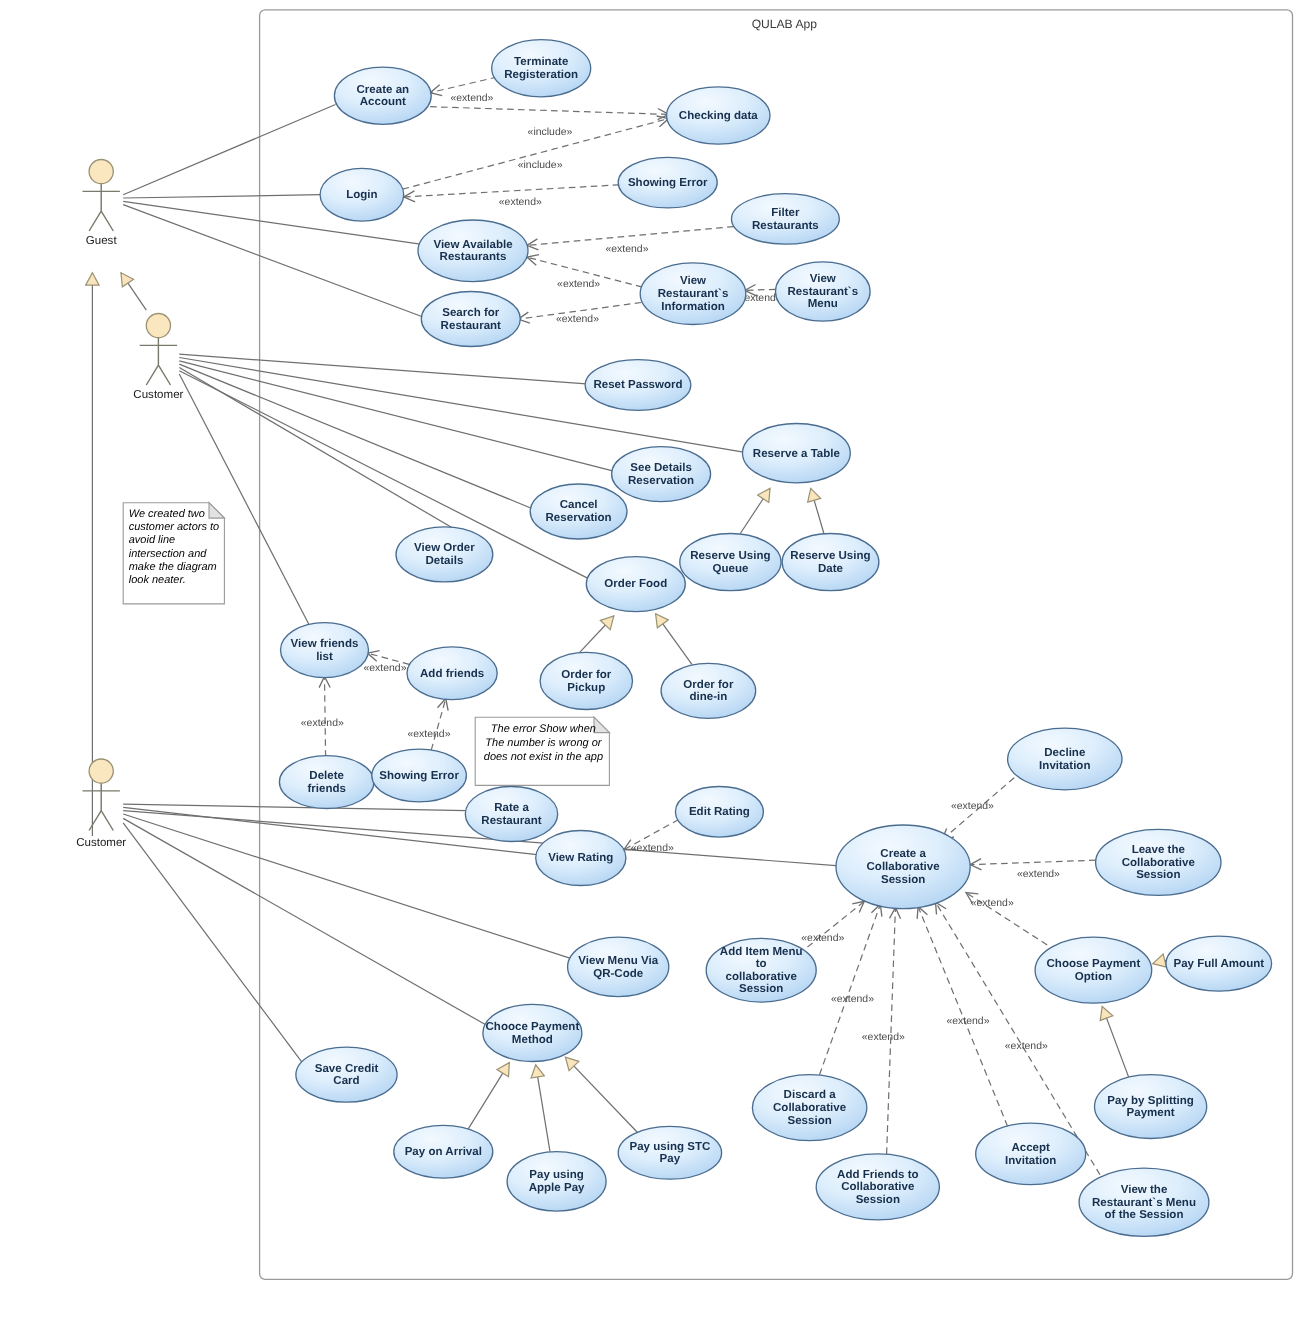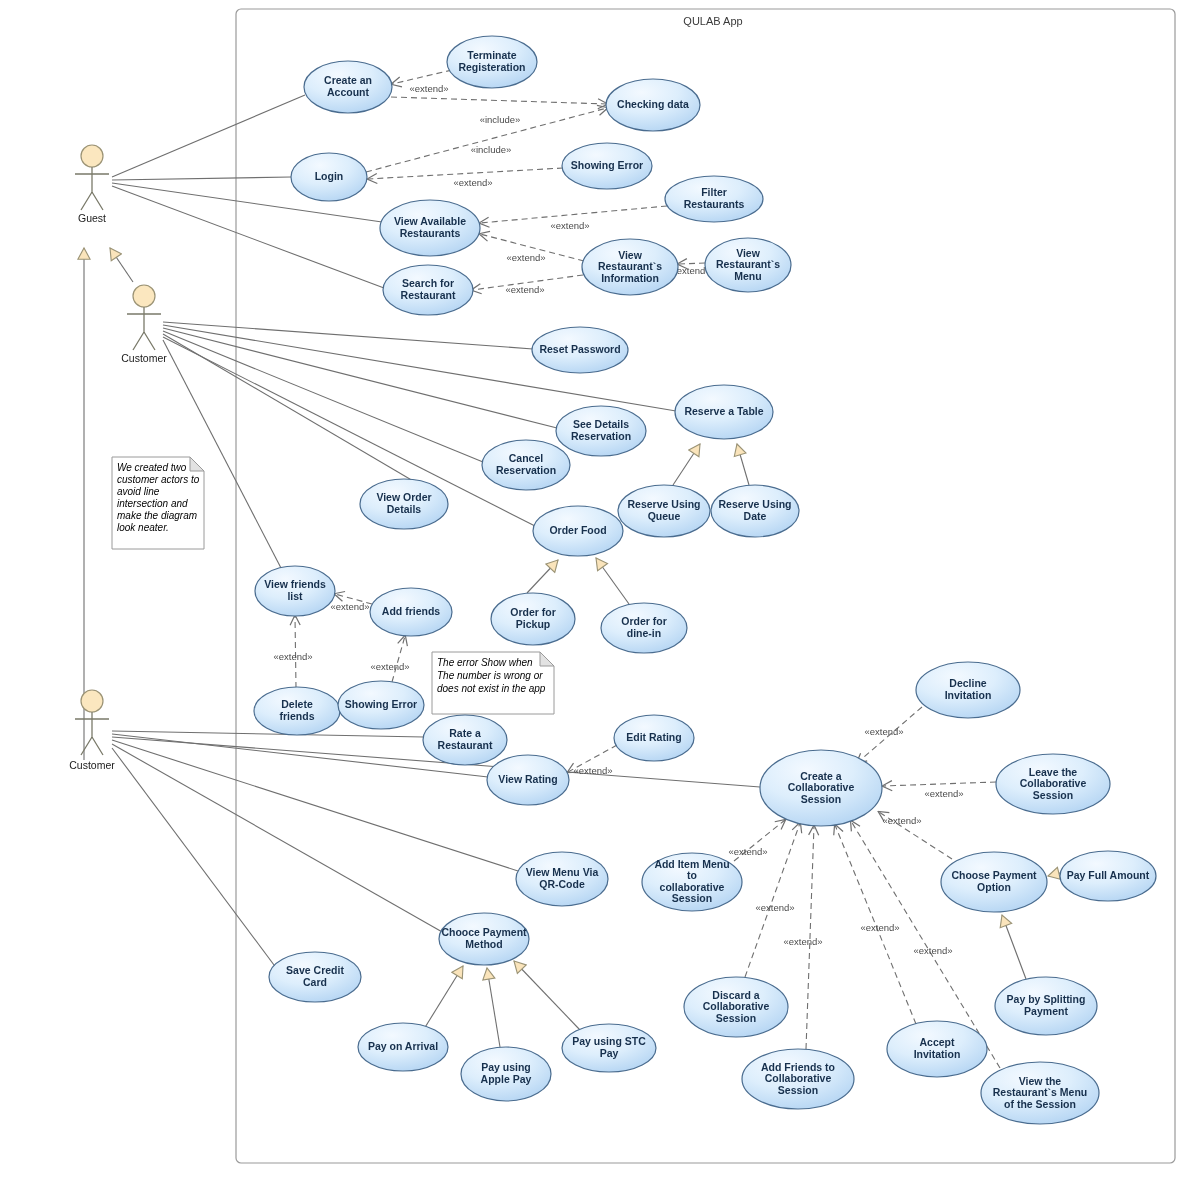--- a/index.html
+++ b/index.html
@@ -173,21 +173,21 @@
       <path class="note-box" d="M112,457 L190,457 L204,471 L204,549 L112,549 Z"></path>
       <path class="note-fold" d="M190,457 L204,471 L190,471 Z"></path>
       <foreignObject x="117" y="462" width="84" height="86">
         <div xmlns="http://www.w3.org/1999/xhtml" class="note-text" style="line-height:12px;">We created two customer actors to avoid line intersection and make the diagram look neater.</div>
       </foreignObject>
     </g>
     <g>
       <path class="note-box" d="M432,652 L540,652 L554,666 L554,714 L432,714 Z"></path>
       <path class="note-fold" d="M540,652 L554,666 L540,666 Z"></path>
       <foreignObject x="437" y="656" width="114" height="58">
-        <div xmlns="http://www.w3.org/1999/xhtml" class="note-text" style="line-height:13px;">The error Show when The number is wrong or does not exist in the app</div>
+        <div xmlns="http://www.w3.org/1999/xhtml" class="note-text" style="line-height:13px;text-align:center;">The error Show when The number is wrong or does not exist in the app</div>
       </foreignObject>
     </g>
 
     <g id="usecase-layer">
         <g>
           <ellipse class="uc" cx="348" cy="87" rx="44" ry="26" fill="url(#ucGrad)"></ellipse>
           <text class="uc-label" x="348" y="81.25"><tspan x="348" dy="0">Create an</tspan><tspan x="348" dy="11.5">Account</tspan></text>
         </g>
         <g>
           <ellipse class="uc" cx="492" cy="62" rx="45" ry="26" fill="url(#ucGrad)"></ellipse>

